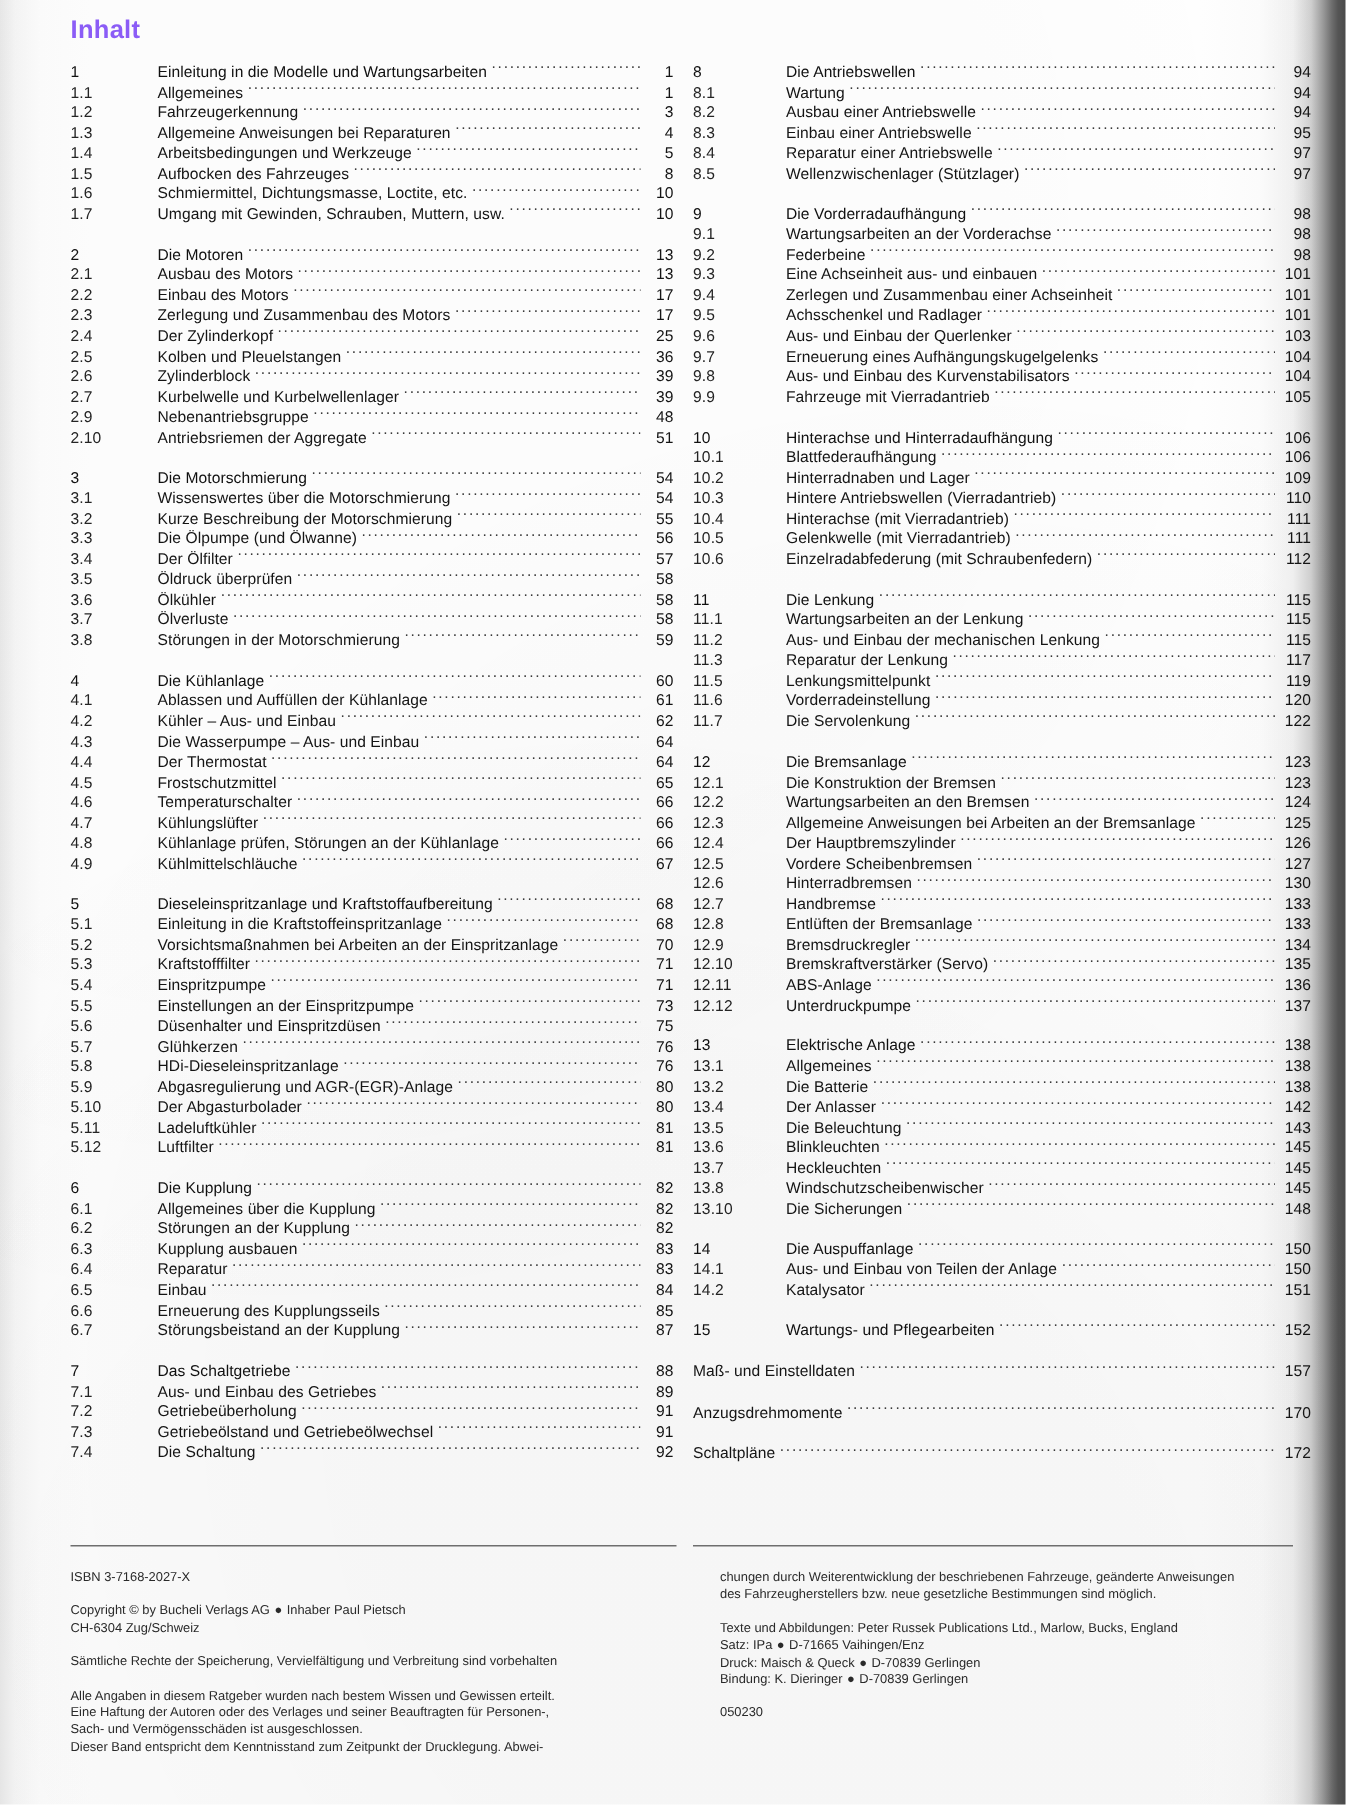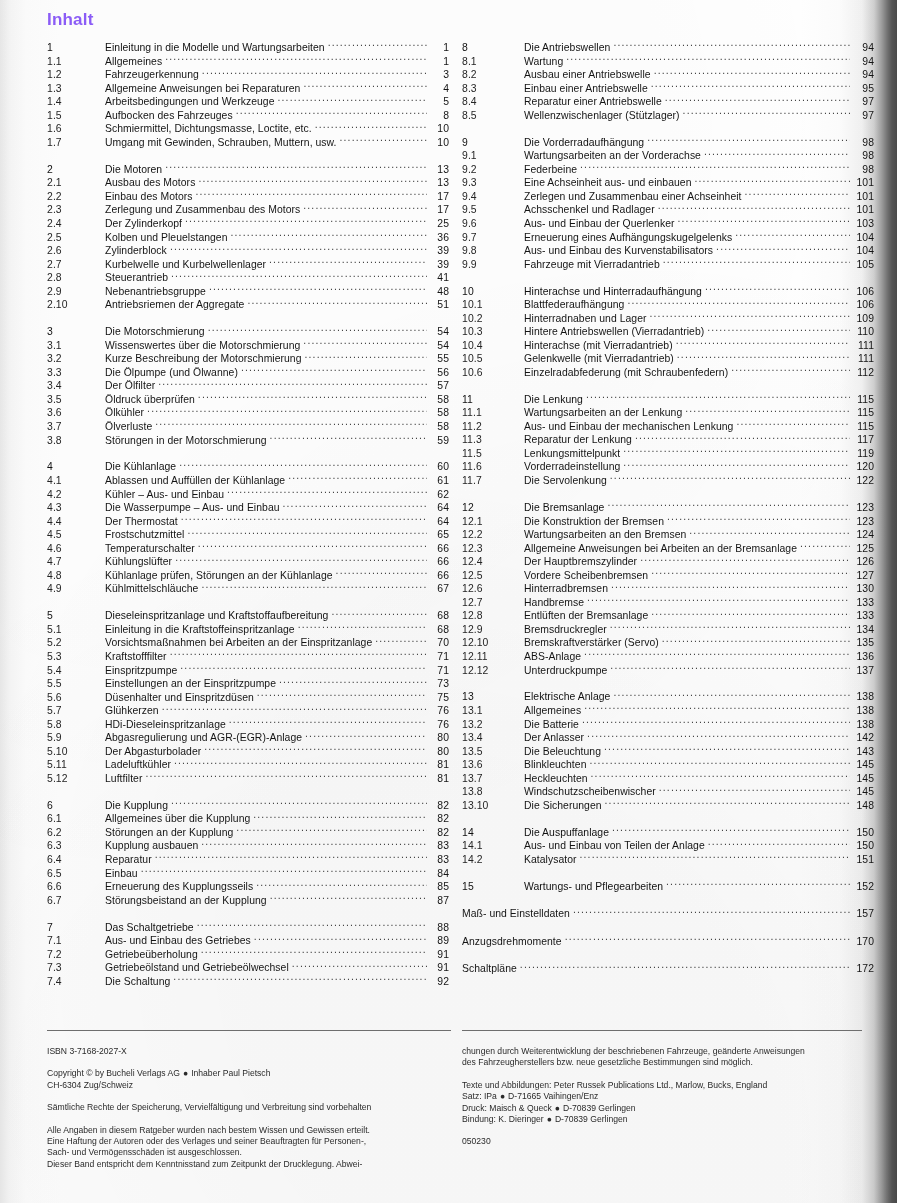--- a/index.html
+++ b/index.html
@@ -140,21 +140,21 @@
   #divider-right { left: 462px; top: 1030px; width: 400px; }
 
   
   .footer {
     position: absolute;
     font-size: 8.6px;
     line-height: 11.4px;
     color: #2a2a2a;
   }
   #footer-left  { left: 47px;  top: 1046px; width: 410px; }
-  #footer-right { left: 462px; top: 1046px; width: 412px; }
+  #footer-right { left: 480px; top: 1046px; width: 412px; }
 
   .fblock { margin-bottom: 11px; }
   .fblock:last-child { margin-bottom: 0; }
   .fline { white-space: nowrap; }
   .bullet { padding: 0 3px; }
 </style>
 </head>
 <body>
 
 <div id="page"></div>
@@ -254,26 +254,20 @@
         <span class="num">2.6</span>
         <span class="title">Zylinderblock</span>
         <span class="leader"></span>
         <span class="page-no">39</span>
       </div>
       <div class="toc-row">
         <span class="num">2.7</span>
         <span class="title">Kurbelwelle und Kurbelwellenlager</span>
         <span class="leader"></span>
         <span class="page-no">39</span>
-      </div>
-      <div class="toc-row">
-        <span class="num">2.8</span>
-        <span class="title">Steuerantrieb</span>
-        <span class="leader"></span>
-        <span class="page-no">41</span>
       </div>
       <div class="toc-row">
         <span class="num">2.9</span>
         <span class="title">Nebenantriebsgruppe</span>
         <span class="leader"></span>
         <span class="page-no">48</span>
       </div>
       <div class="toc-row">
         <span class="num">2.10</span>
         <span class="title">Antriebsriemen der Aggregate</span>

